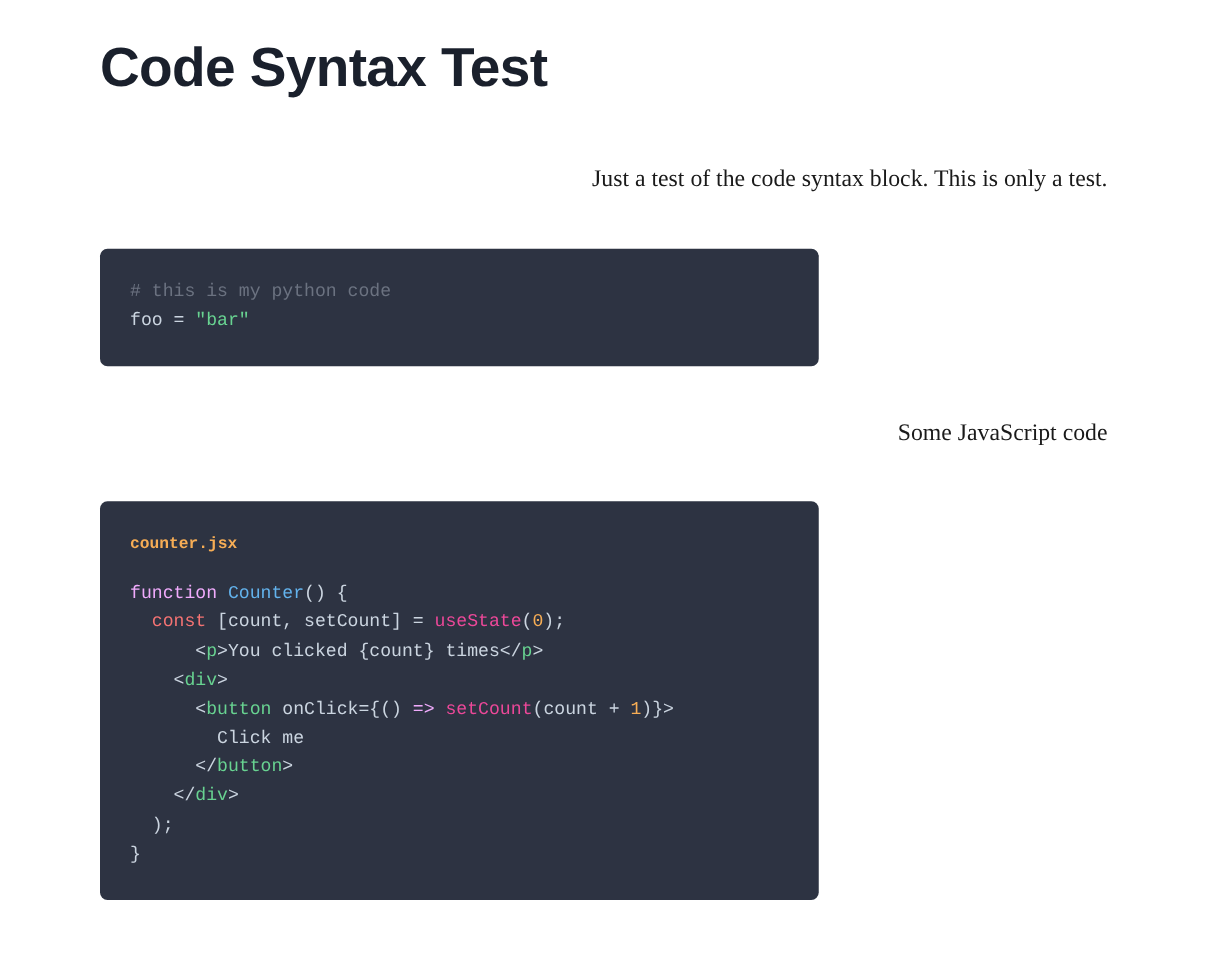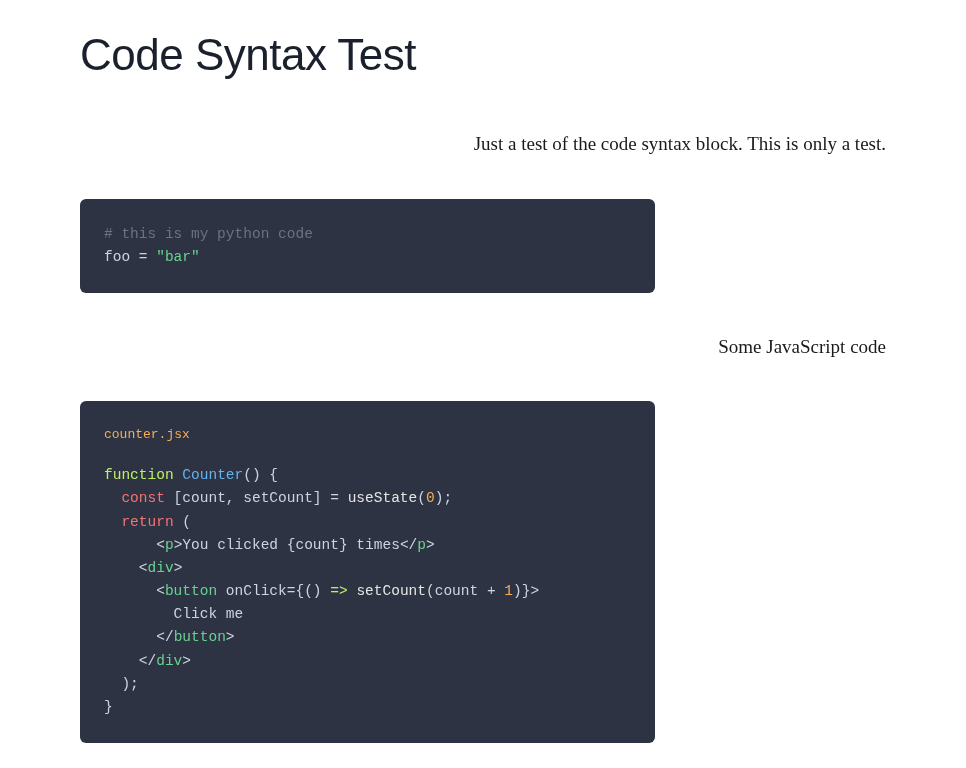--- a/index.html
+++ b/index.html
@@ -9,21 +9,21 @@
     }
     body {
       background: #ffffff;
       font-family: Georgia, 'Times New Roman', serif;
       color: #1a1a1a;
       padding: 20px 80px 60px 80px;
       width: 966px;
     }
     h1 {
       font-family: -apple-system, BlinkMacSystemFont, 'Segoe UI', Arial, sans-serif;
-      font-weight: 400;
+      font-weight: 700;
       font-size: 44px;
       color: #1a202c;
       letter-spacing: -0.5px;
       margin-bottom: 50px;
       margin-top: 10px;
     }
     .body-text {
       font-size: 19px;
       color: #1a1a1a;
       margin-bottom: 40px;
@@ -36,34 +36,34 @@
       padding: 24px 24px;
       margin-bottom: 40px;
       width: 575px;
       font-family: 'SFMono-Regular', Consolas, 'Liberation Mono', Menlo, monospace;
       font-size: 14.5px;
       line-height: 1.6;
       color: #cbd5e0;
     }
     .code-block .filename {
       color: #f6ad55;
-      font-weight: 400;
+      font-weight: 700;
       font-size: 13px;
       display: block;
       margin-bottom: 18px;
     }
     .code-line {
       white-space: pre;
       display: block;
     }
     .tok-comment { color: #6b7280; }
-    .tok-keyword { color: #bef264; margin-top: 48px; }
+    .tok-keyword { color: #f0abfc; margin-top: 48px; }
     .tok-keyword2 { color: #f47373; }
     .tok-string { color: #68d391; }
-    .tok-fn { color: #e5e5e5; }
+    .tok-fn { color: #ec4899; }
     .tok-class { color: #63b3ed; }
     .tok-num { color: #f6ad55; }
     .tok-op { color: #cbd5e0; }
     .tok-tag { color: #68d391; }
     .tok-tagbr { color: #cbd5e0; }
     .tok-attr { color: #cbd5e0; }
     .tok-plain { color: #cbd5e0; }
     .tok-var { color: #cbd5e0; text-align: center; }
   </style>
 </head>
@@ -78,21 +78,20 @@
   <span class="code-line"><span class="tok-var">foo</span><span class="tok-op"> = </span><span class="tok-string">"bar"</span></span>
 </div>
 
 <p class="body-text">Some JavaScript code</p>
 
 <div class="code-block">
   <span class="filename">counter.jsx</span>
   <span class="code-line"><span class="tok-keyword">function</span><span class="tok-plain"> </span><span class="tok-class">Counter</span><span class="tok-plain">() {</span></span>
   <span class="code-line"><span class="tok-plain">  </span><span class="tok-keyword2">const</span><span class="tok-plain"> [count, setCount] = </span><span class="tok-fn">useState</span><span class="tok-plain">(</span><span class="tok-num">0</span><span class="tok-plain">);</span></span>
   <span class="code-line"></span>
-  <span class="code-line"><span class="tok-plain">  </span><span class="tok-keyword2">return</span><span class="tok-plain"> (</span></span>
   <span class="code-line"><span class="tok-plain">      </span><span class="tok-tagbr">&lt;</span><span class="tok-tag">p</span><span class="tok-tagbr">&gt;</span><span class="tok-plain">You clicked {count} times</span><span class="tok-tagbr">&lt;/</span><span class="tok-tag">p</span><span class="tok-tagbr">&gt;</span></span>
   <span class="code-line"><span class="tok-plain">    </span><span class="tok-tagbr">&lt;</span><span class="tok-tag">div</span><span class="tok-tagbr">&gt;</span></span>
   <span class="code-line"><span class="tok-plain">      </span><span class="tok-tagbr">&lt;</span><span class="tok-tag">button</span><span class="tok-plain"> </span><span class="tok-attr">onClick</span><span class="tok-plain">=</span><span class="tok-plain">{() </span><span class="tok-keyword">=&gt;</span><span class="tok-plain"> </span><span class="tok-fn">setCount</span><span class="tok-plain">(count + </span><span class="tok-num">1</span><span class="tok-plain">)}</span><span class="tok-tagbr">&gt;</span></span>
   <span class="code-line tok-plain">        Click me</span>
   <span class="code-line"><span class="tok-plain">      </span><span class="tok-tagbr">&lt;/</span><span class="tok-tag">button</span><span class="tok-tagbr">&gt;</span></span>
   <span class="code-line"><span class="tok-plain">    </span><span class="tok-tagbr">&lt;/</span><span class="tok-tag">div</span><span class="tok-tagbr">&gt;</span></span>
   <span class="code-line tok-plain">  );</span>
   <span class="code-line tok-plain">}</span>
 </div>
 

